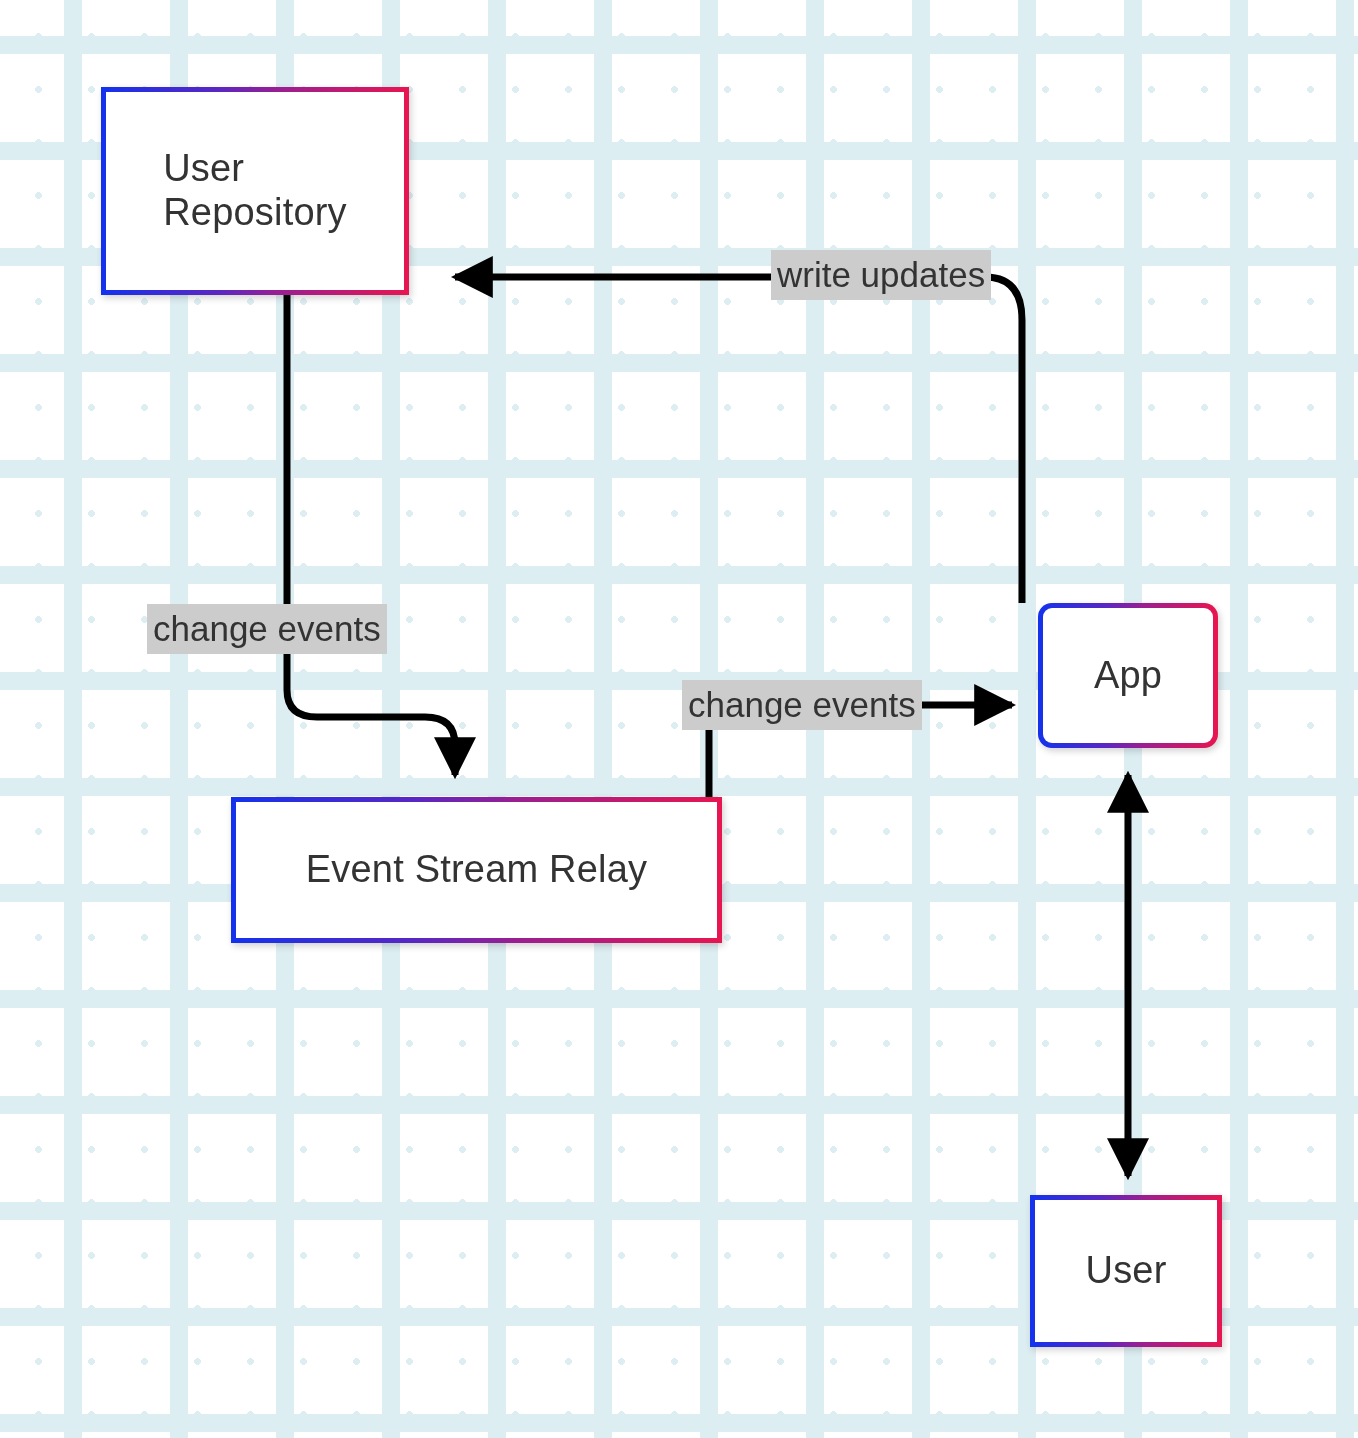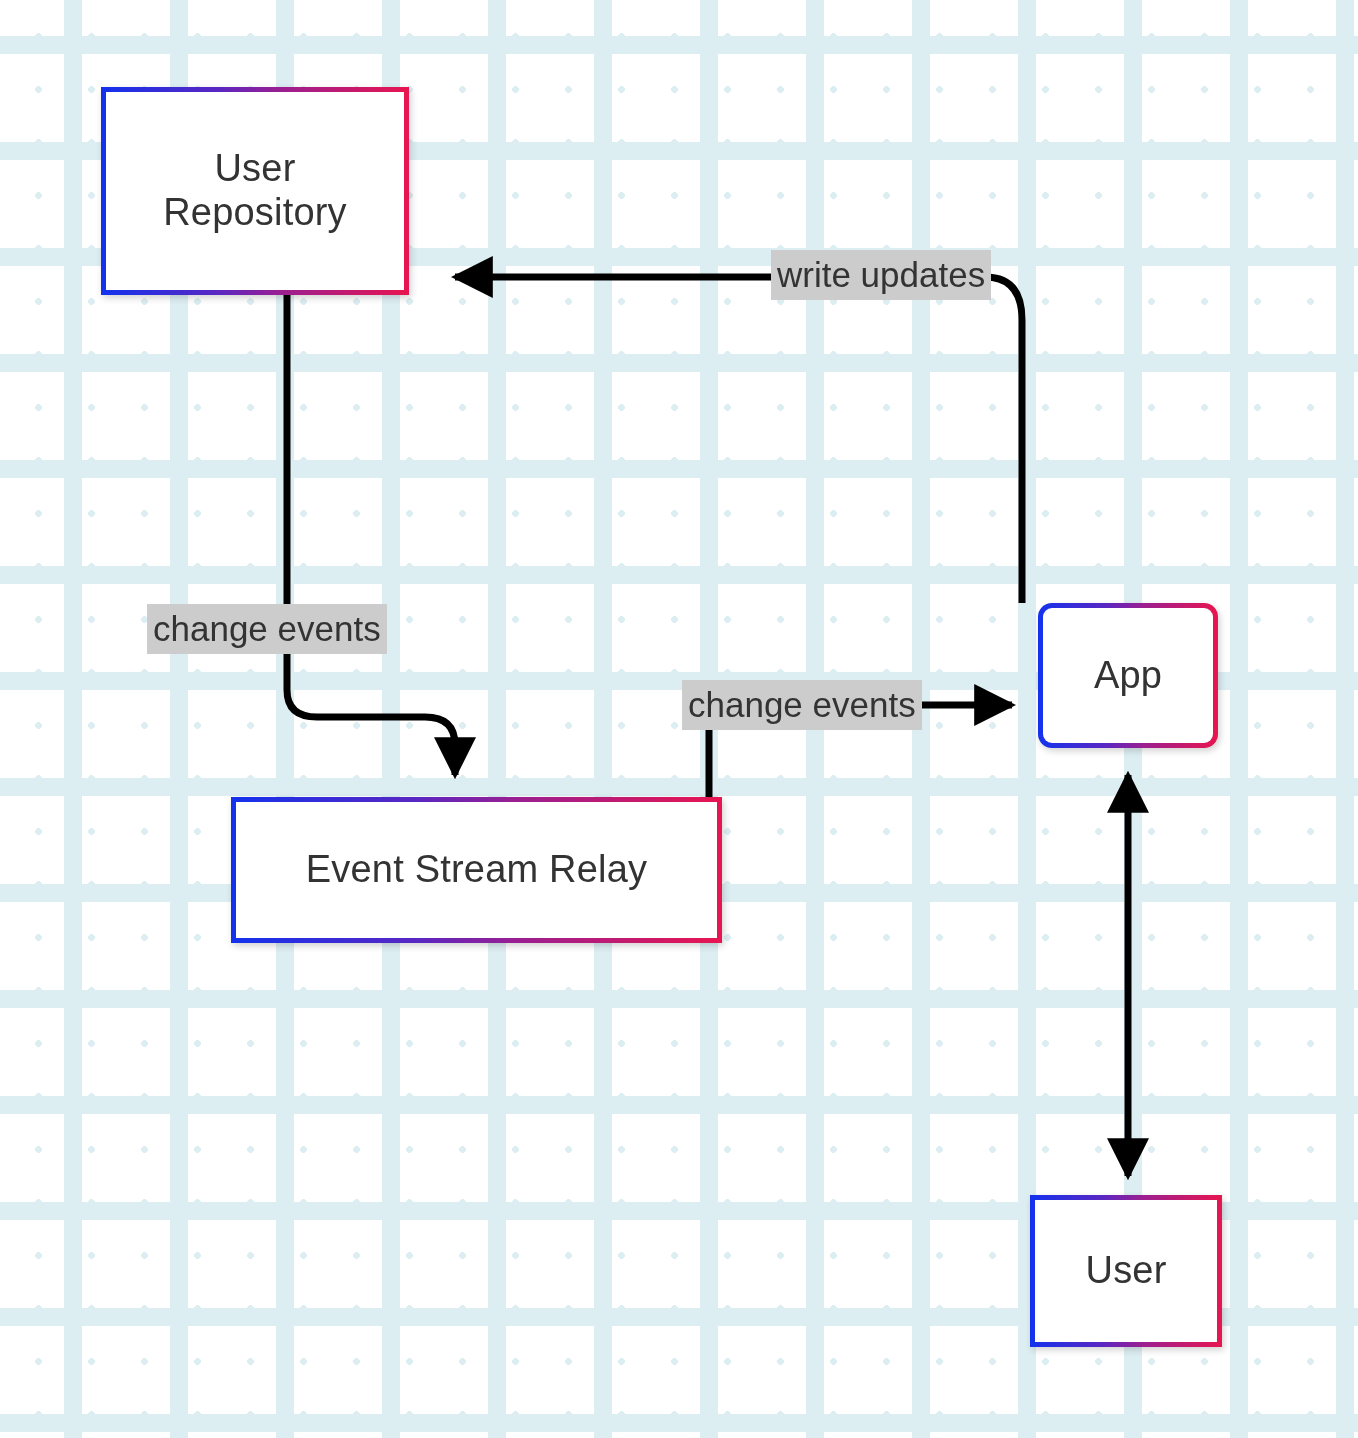--- a/index.html
+++ b/index.html
@@ -36,21 +36,20 @@
     border: 5px solid transparent;
     background-image:
       linear-gradient(#ffffff, #ffffff),
       linear-gradient(90deg, #1332ed 0%, #5a27c2 38%, #9a1f91 58%, #e81550 100%);
     background-origin: border-box;
     background-clip: padding-box, border-box;
     box-shadow: 2px 3px 7px rgba(0,0,0,0.18);
     display: flex;
     align-items: center;
     justify-content: center;
-    text-align: center;
     color: #333333;
     font-size: 38px;
     line-height: 1.15;
     letter-spacing: 0.2px;
     white-space: pre-line;
   }
   .node.rounded {
     border-radius: 14px;
   }
   #node-user-repository {

